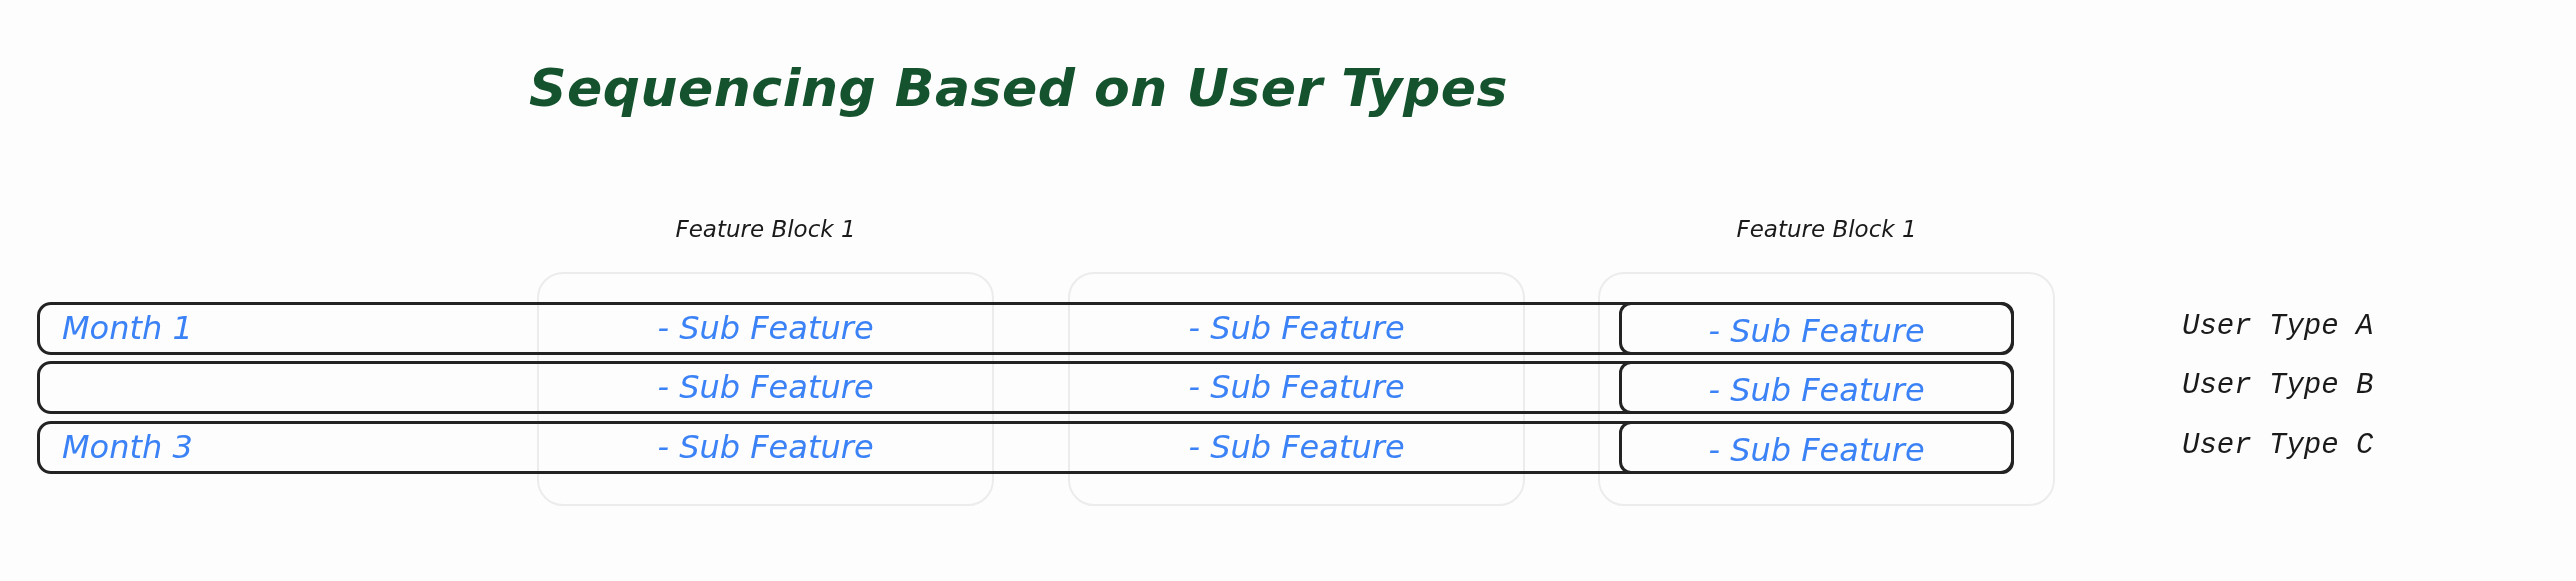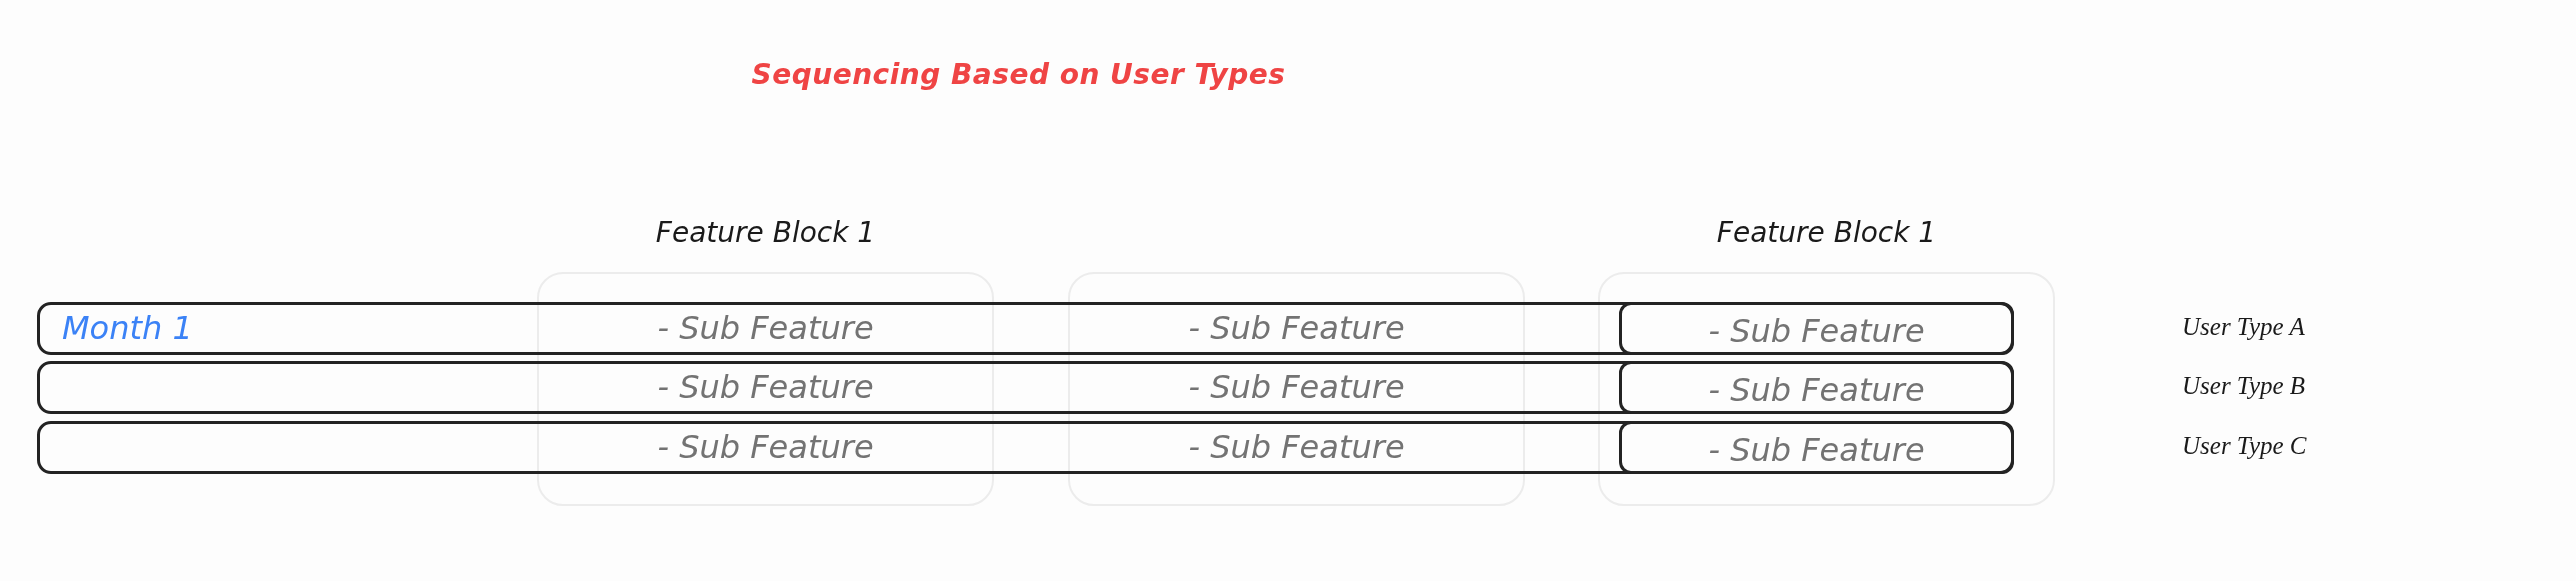--- a/index.html
+++ b/index.html
@@ -25,35 +25,35 @@
   }
 
   
   .diagram-title {
     position: absolute;
     left: 0;
     top: 58px;
     width: 2037px;
     text-align: center;
     font-family: "DejaVu Sans", sans-serif;
-    font-size: 28px;
+    font-size: 52px;
     font-weight: 600;
     font-style: italic;
     letter-spacing: 0.5px;
-    color: #ef4444;
+    color: #14532d;
     white-space: nowrap;
   }
 
   
   .block-header {
     position: absolute;
     top: 216px;
     text-align: center;
     font-family: "DejaVu Sans", sans-serif;
-    font-size: 28px;
+    font-size: 23px;
     font-weight: 400;
     font-style: italic;
     color: #1a1a1a;
     white-space: nowrap;
   }
 
   
   .block-container {
     position: absolute;
     top: 272px;
@@ -97,39 +97,39 @@
 
   
   .sub-feature {
     position: absolute;
     height: 53px;
     line-height: 53px;
     text-align: center;
     font-family: "DejaVu Sans", sans-serif;
     font-size: 32px;
     font-style: italic;
-    color: #737373;
+    color: #3b82f6;
     white-space: nowrap;
     box-sizing: border-box;
   }
   
   .sub-feature.boxed {
     border: 3px solid #232323;
     border-radius: 12px;
   }
 
   
   .user-type {
     position: absolute;
     left: 2182px;
     width: 359px;
     height: 53px;
     line-height: 53px;
-    font-family: Liberation Serif, serif;
-    font-size: 25px;
+    font-family: Liberation Mono, monospace;
+    font-size: 29px;
     font-style: italic;
     color: #1a1a1a;
     white-space: nowrap;
   }
   .user-type.r0 { top: 300px; }
   .user-type.r1 { top: 359px; }
   .user-type.r2 { top: 419px; }
 </style>
 </head>
 <body>
@@ -143,20 +143,21 @@
 
   <div class="block-container" id="bc0" style="left: 537px; width: 457px;"></div>
   <div class="block-container" id="bc1" style="left: 1068px; width: 457px;"></div>
   <div class="block-container" id="bc2" style="left: 1598px; width: 457px;"></div>
 
   <div class="month-row r0"></div>
   <div class="month-row r1"></div>
   <div class="month-row r2"></div>
 
   <div class="month-label r0">Month 1</div>
+  <div class="month-label r2">Month 3</div>
 
   <div class="sub-feature" id="sf-0-0" style="left: 559px; width: 413px; top: 302px;">- Sub Feature</div>
   <div class="sub-feature" id="sf-0-1" style="left: 1090px; width: 413px; top: 302px;">- Sub Feature</div>
   <div class="sub-feature boxed" id="sf-0-2" style="left: 1619px; width: 395px; top: 302px;">- Sub Feature</div>
 
   <div class="sub-feature" id="sf-1-0" style="left: 559px; width: 413px; top: 361px;">- Sub Feature</div>
   <div class="sub-feature" id="sf-1-1" style="left: 1090px; width: 413px; top: 361px;">- Sub Feature</div>
   <div class="sub-feature boxed" id="sf-1-2" style="left: 1619px; width: 395px; top: 361px;">- Sub Feature</div>
 
   <div class="sub-feature" id="sf-2-0" style="left: 559px; width: 413px; top: 421px;">- Sub Feature</div>

